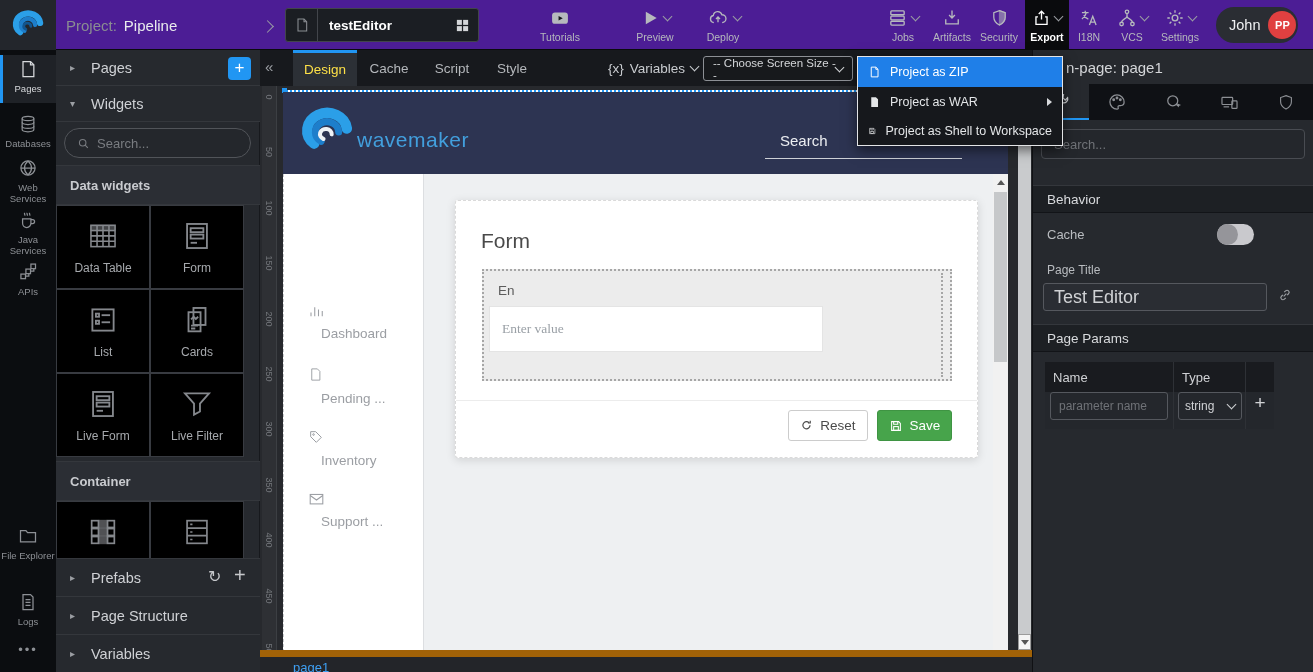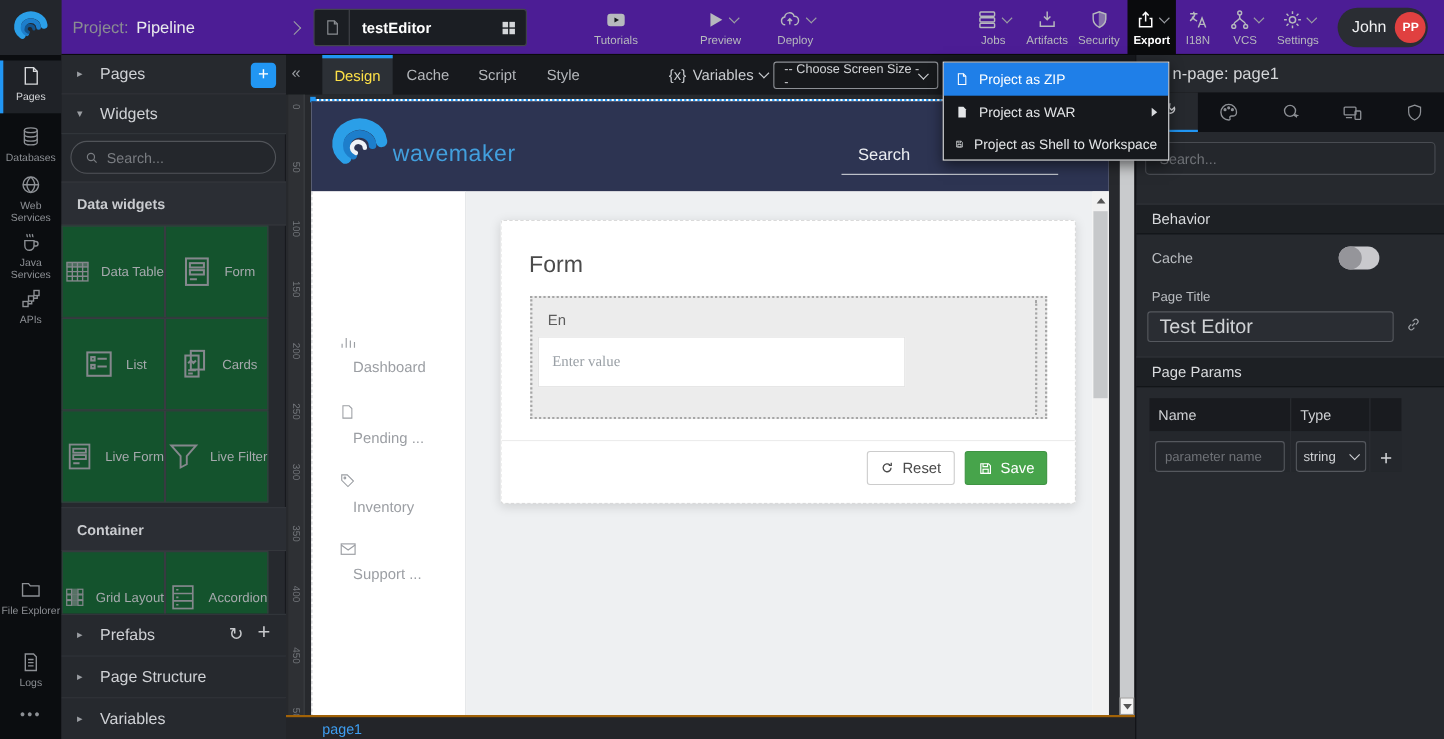--- a/index.html
+++ b/index.html
@@ -46,21 +46,21 @@
   .palette{position:absolute;left:56px;top:50px;width:204px;height:622px;background:#26292e;border-right:1px solid #17191d;z-index:5}
   .sec{position:absolute;left:0;width:204px;display:flex;align-items:center;border-bottom:1px solid #34373c;color:#cfd1d5;font-size:14.5px;cursor:pointer;background:#26292e}
   .sec .caret{margin-left:14px;color:#9b9ea3;font-size:10px;width:10px}
   .sec .sl{margin-left:11px}
   .addbtn{position:absolute;left:172px;top:7px;width:23px;height:23px;background:#2196f3;border-radius:4px;color:#fff;font-size:17px;line-height:22px;text-align:center;cursor:pointer}
   .psearch{position:absolute;left:8px;top:78px;width:187px;height:30px;border:1px solid #515459;border-radius:15px;background:#24272c;display:flex;align-items:center;color:#797c81}
   .psearch svg{margin:0 7px 0 12px}
   .psearch input{background:transparent;border:0;outline:none;color:#a9acb0;font-size:13px;width:130px;font-family:inherit}
   .psearch input::placeholder{color:#797c81}
   .ghdr{position:absolute;left:0;width:204px;height:40px;background:#2b2e34;border-top:1px solid #34373c;border-bottom:1px solid #34373c;color:#c9cbcf;font-weight:bold;font-size:13px;display:flex;align-items:center;padding-left:14px}
-  .wcell{position:absolute;width:94px;height:84px;border:1px solid #383b41;background:#14532d;display:flex;flex-direction:row;align-items:center;justify-content:center;gap:8px;color:#85888d;cursor:pointer}
+  .wcell{position:absolute;width:94px;height:84px;border:1px solid #383b41;background:#000000;display:flex;flex-direction:column;align-items:center;justify-content:center;gap:8px;color:#85888d;cursor:pointer}
   .wcell .wl{font-size:12px;color:#a6a9ad;white-space:nowrap}
   .cgrid{position:absolute;left:0;top:451px;width:204px;height:57px;overflow:hidden}
   .cgrid .wcell{top:0}
   .tools-ic{position:absolute;color:#c6c8cb;cursor:pointer}
 
   
   .canvas{position:absolute;left:260px;top:50px;width:772px;height:622px;background:#27292d}
   .ctoolbar{position:absolute;left:0;top:0;width:772px;height:36px;background:#17191d}
   .collapse{position:absolute;left:5px;top:8px;color:#9b9ea3;font-size:15px;cursor:pointer}
   .ctab{position:absolute;top:0;height:36px;display:flex;align-items:center;justify-content:center;color:#b4b7bb;font-size:13.5px;cursor:pointer}
@@ -95,41 +95,41 @@
   .save{left:421px;width:75px;background:#47a44b;border:1px solid #3f9443;color:#fff}
 
   
   .innersb{position:absolute;left:710px;top:82px;width:15px;height:478px;background:#f1f1f1}
   .innersb .arr{position:absolute;left:0;top:0;width:15px;height:16px;background:#f1f1f1;display:flex;align-items:center;justify-content:center}
   .innersb .thumb{position:absolute;left:1px;top:18px;width:13px;height:170px;background:#c6c8ca}
   .outersb{position:absolute;left:758px;top:40px;width:13px;height:560px;background:#c9cbcd}
   .outersb .arr{position:absolute;left:0;bottom:0;width:13px;height:16px;background:#f4f4f4;border:1px solid #9b9b9b;display:flex;align-items:center;justify-content:center}
   .tri-up{width:0;height:0;border-bottom:5px solid #555;border-left:4px solid transparent;border-right:4px solid transparent}
   .tri-dn{width:0;height:0;border-top:5px solid #555;border-left:4px solid transparent;border-right:4px solid transparent}
-  .pagebar{position:absolute;left:0;top:600px;width:772px;height:22px;background:#232529;border-top:2px solid #a16207}
+  .pagebar{position:absolute;left:0;top:600px;width:772px;height:22px;background:#232529;border-top:7px solid #a16207}
   .pagetab{position:absolute;left:33px;top:3px;color:#3e9ff2;font-size:13px;cursor:pointer}
 
   
   .props{position:absolute;left:1032px;top:50px;width:281px;height:622px;background:#26292e;border-left:1px solid #101114;z-index:10}
   .ptitle{position:absolute;left:33px;top:9px;font-size:15px;color:#d4d6d9;white-space:nowrap}
   .ptabs{position:absolute;left:0;top:34px;width:281px;height:36px;background:#0f1115;display:flex}
   .ptab{flex:1;display:flex;align-items:center;justify-content:center;color:#8d9095;cursor:pointer}
   .ptab.active{background:#26292e;border-bottom:2px solid #2196f3;color:#d4d6d9}
   .propsearch{position:absolute;left:8px;top:79px;width:264px;height:30px;background:#24272c;border:1px solid #494c52;border-radius:4px;color:#a9acb0;font-size:13px;padding:0 12px;outline:none;font-family:inherit}
   .propsearch::placeholder{color:#6f7277}
   .band{position:absolute;left:0;width:281px;height:28px;background:#1d2024;border-top:1px solid #34373c;border-bottom:1px solid #121418;color:#d8dadd;font-size:13.5px;display:flex;align-items:center;padding-left:14px}
   .flabel{position:absolute;left:14px;color:#b9bcc0}
   .switch{position:absolute;left:184px;width:37px;height:21px;border-radius:11px;background:#c9c9cd;cursor:pointer}
   .knob{position:absolute;left:0;top:0;width:21px;height:21px;border-radius:50%;background:#95959a}
   .ptinput{position:absolute;left:10px;top:233px;width:224px;height:28px;background:#2a2d33;border:1px solid #55585e;border-radius:3px;color:#d0d2d5;font-size:18px;padding:0 10px;outline:none;font-family:inherit}
   .linkic{position:absolute;left:244px;top:237px;color:#9b9ea3;cursor:pointer}
   .ptable{position:absolute;left:12px;top:312px;width:229px}
   .ptr{display:flex}
   .pth{height:30px;background:#191b1f;color:#d0d2d5;font-size:13px;display:flex;align-items:center;padding-left:8px;border-right:1px solid #2e3136}
-  .ptd{height:37px;background:#24272c;display:flex;align-items:flex-end;border-right:1px solid #2e3136}
+  .ptd{height:37px;background:#24272c;display:flex;align-items:flex-start;border-right:1px solid #2e3136}
   .cname{width:129px}.ctype{width:72px}.cadd{width:28px;border-right:0;justify-content:center}
   .pninput{margin-left:5px;width:118px;height:28px;background:transparent;border:1px solid #55585e;border-radius:3px;color:#a9acb0;font-size:12px;padding:0 8px;outline:none;font-family:inherit}
   .pninput::placeholder{color:#6f7277}
   .pselect{margin-left:4px;width:64px;height:28px;border:1px solid #55585e;border-radius:3px;color:#d0d2d5;font-size:12px;display:flex;align-items:center;justify-content:space-between;padding:0 6px;cursor:pointer}
   .paddp{color:#d0d2d5;font-size:19px;cursor:pointer}
 </style>
 </head>
 <body>
 
 <div class="app">

